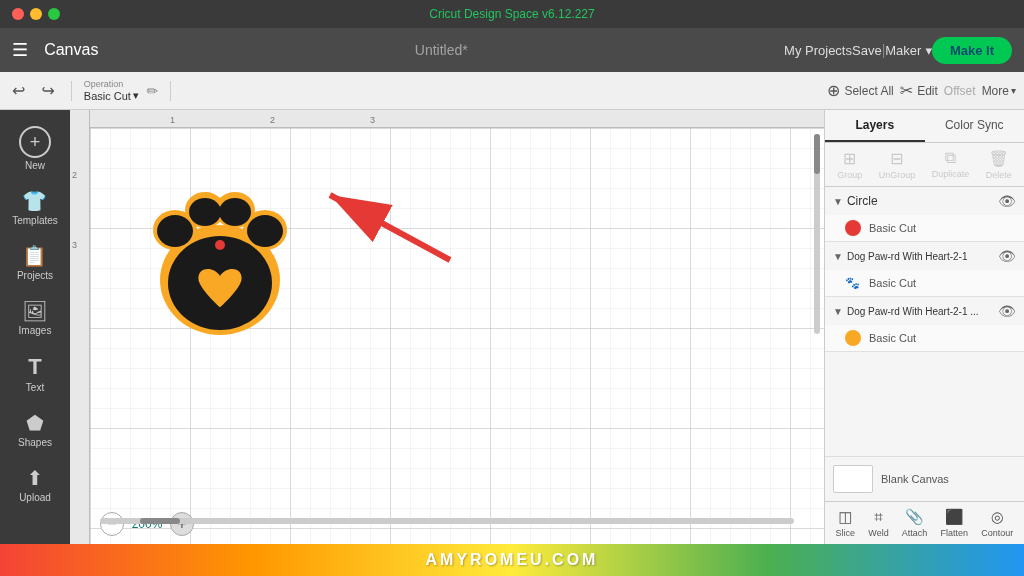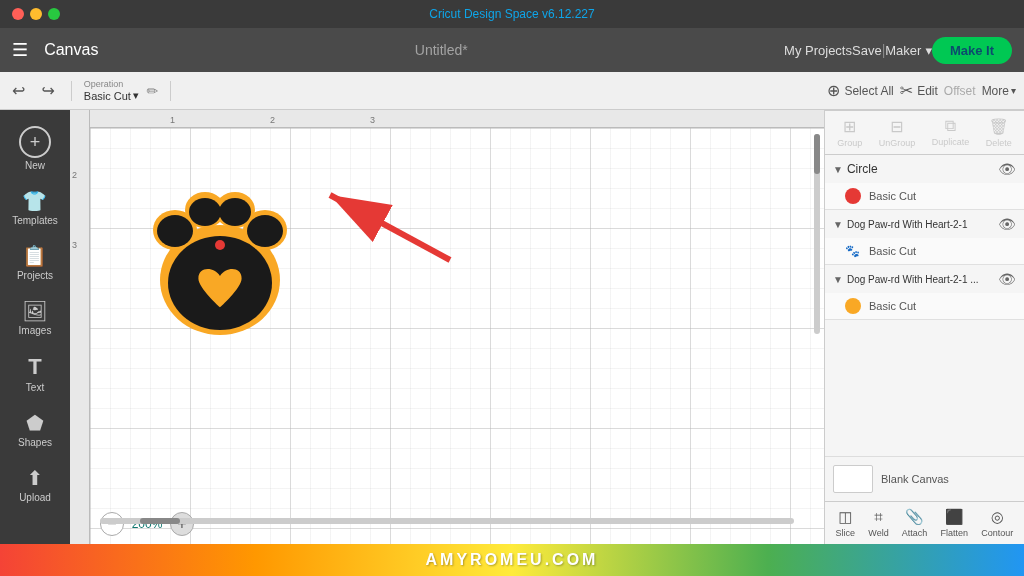--- a/index.html
+++ b/index.html
@@ -8,21 +8,21 @@
     
     .title-bar {
       height: 28px;
       background: #3a3a3a;
       display: flex;
       align-items: center;
       justify-content: center;
       position: relative;
     }
     .title-bar-title {
-      color: #0ea5e9;
+      color: #22c55e;
       font-size: 12px;
     }
     .window-controls {
       position: absolute;
       left: 12px;
       display: flex;
       gap: 6px;
     }
     .wc { width: 12px; height: 12px; border-radius: 50%; }
     .wc-close { background: #ff5f57; }
@@ -447,20 +447,22 @@
       <div style="width:40px;height:6px;background:#888;border-radius:3px;margin-left:40px;"></div>
     </div>
     <div style="position:absolute;right:4px;top:24px;width:6px;height:200px;background:#ccc;border-radius:3px;">
       <div style="width:6px;height:40px;background:#888;border-radius:3px;"></div>
     </div>
   </div>
 
   <div class="right-panel">
 
     <div class="panel-tabs">
+      <div class="panel-tab active">Layers</div>
+      <div class="panel-tab">Color Sync</div>
     </div>
 
     <div class="panel-actions">
       <div class="panel-action disabled">
         <span class="panel-action-icon">⊞</span>
         <span>Group</span>
       </div>
       <div class="panel-action disabled">
         <span class="panel-action-icon">⊟</span>
         <span>UnGroup</span>

